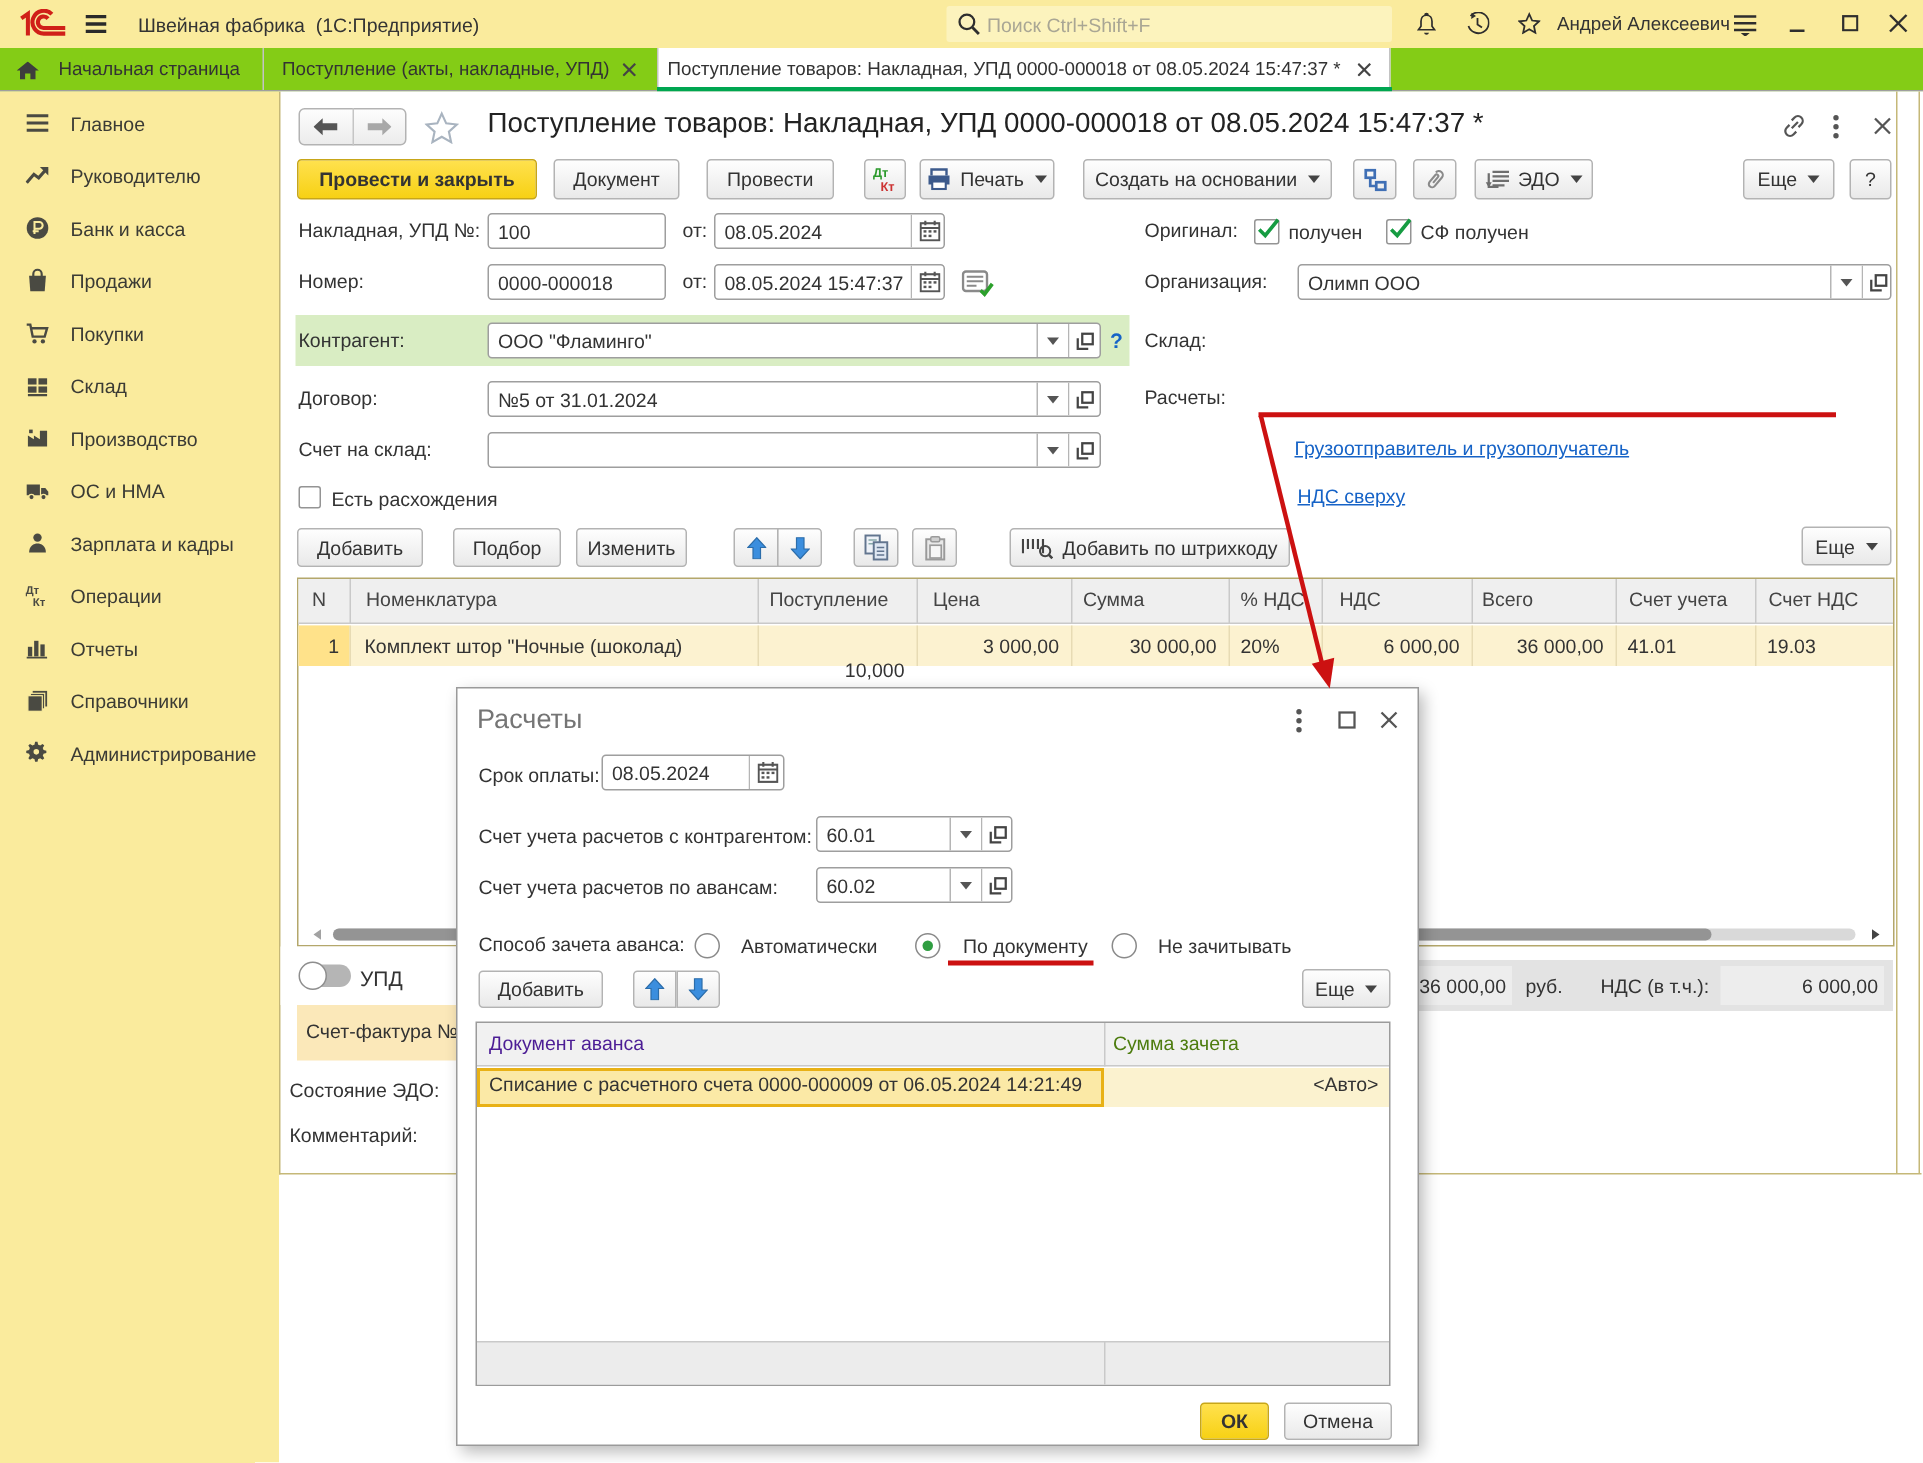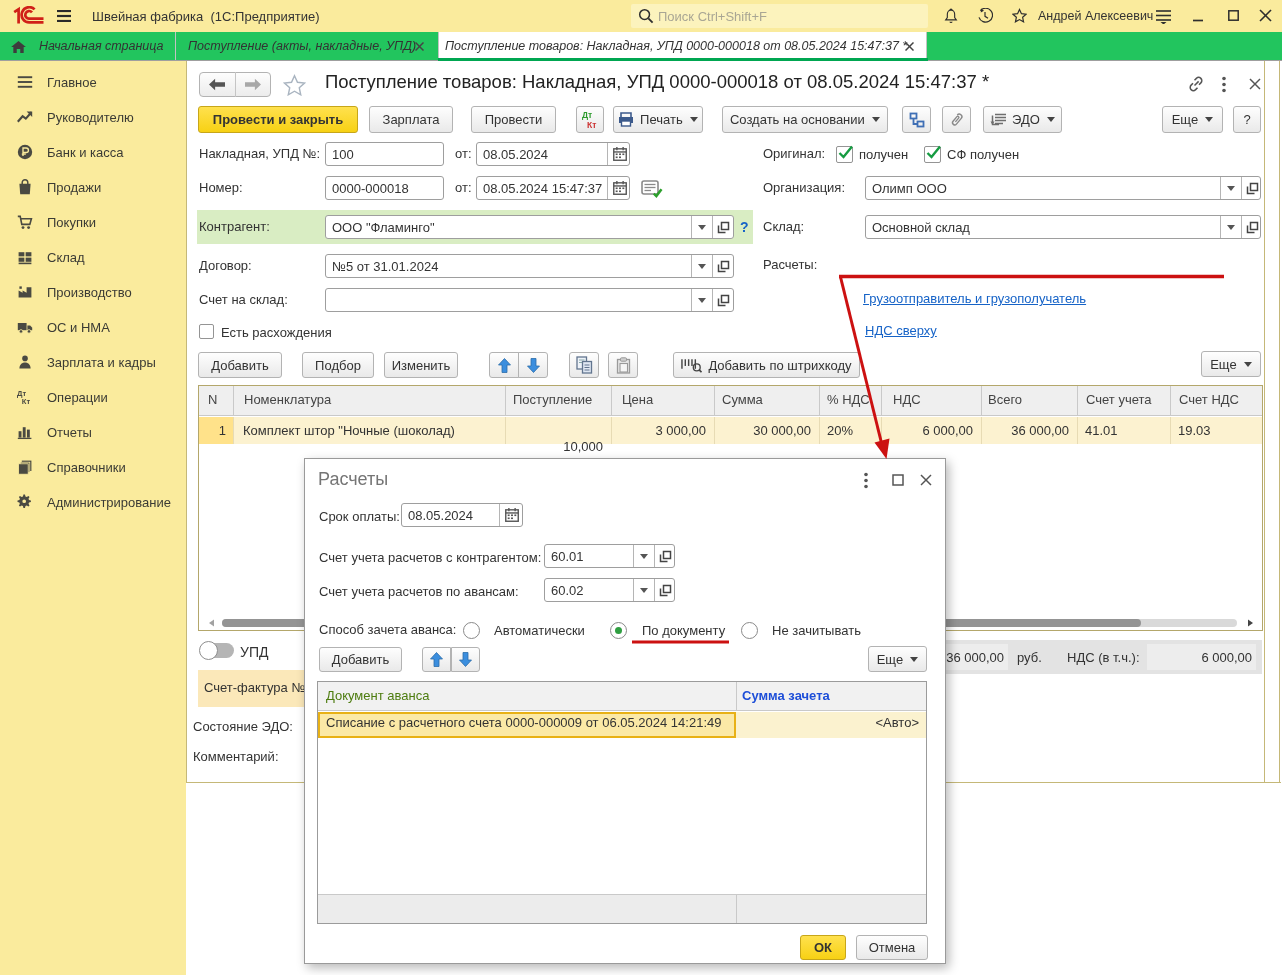--- a/index.html
+++ b/index.html
@@ -69,21 +69,21 @@
       <rect x="0.8" y="0.8" width="9.4" height="9.4" fill="none" stroke="#2e2e2e" stroke-width="1.5"></rect>
     </svg>
   <svg class="abs" style="left:1259px;top:9px;" width="13" height="13" viewBox="0 0 13 13">
       <g stroke="#2e2e2e" stroke-width="1.6">
         <line x1="1" y1="1" x2="12" y2="12"></line>
         <line x1="12" y1="1" x2="1" y2="12"></line>
       </g>
     </svg>
 </div>
 
-<div class="abs" style="left:0;top:32px;width:1282px;height:29px;background:#22c55e;border-bottom:1px solid #9f9f9f;font-size:12.5px;font-style:italic;">
+<div class="abs" style="left:0;top:32px;width:1282px;height:29px;background:#84cc16;border-bottom:1px solid #9f9f9f;font-size:12.5px;">
   <div class="abs" style="left:0;top:0;width:176px;height:28px;border-right:1px solid #c3c3c3;">
     <svg class="abs" style="left:11px;top:9px;" width="15" height="12" viewBox="0 0 16 13">
         <path d="M8 0 L16 6.5 L13.6 6.5 L13.6 13 L9.9 13 L9.9 8.6 L6.1 8.6 L6.1 13 L2.4 13 L2.4 6.5 L0 6.5 Z" fill="#3d3d3d"></path>
       </svg>
     <div class="abs" style="left:39px;top:7px;">Начальная страница</div>
   </div>
   <div class="abs" style="left:176px;top:0;width:262px;height:28px;">
     <div class="abs" style="left:12px;top:7px;">Поступление (акты, накладные, УПД)</div>
     <svg class="abs" style="left:239px;top:10px;" width="9" height="9" viewBox="0 0 9 9">
         <g stroke="#444" stroke-width="1.5">
@@ -223,21 +223,21 @@
       </g>
     </svg>
   <svg class="abs" style="left:1249px;top:78px;" width="12" height="12" viewBox="0 0 12 12">
       <g stroke="#555" stroke-width="1.5">
         <line x1="1" y1="1" x2="11" y2="11"></line>
         <line x1="11" y1="1" x2="1" y2="11"></line>
       </g>
     </svg>
 
   <div class="btn btn-y" style="left:198px;top:106px;width:160px;height:27px;">Провести и закрыть</div>
-  <div class="btn" style="left:369px;top:106px;width:84px;height:27px;">Зарплата</div>
+  <div class="btn" style="left:369px;top:106px;width:84px;height:27px;">Документ</div>
   <div class="btn" style="left:471px;top:106px;width:85px;height:27px;">Провести</div>
   <div class="btn" style="left:576px;top:106px;width:28px;height:27px;">
       <svg width="17" height="19" viewBox="0 0 17 19">
         <text x="0" y="8" font-size="8.5" font-weight="bold" fill="#2c9a2c" font-family="Liberation Sans">Дт</text>
         <text x="5" y="17.5" font-size="8.5" font-weight="bold" fill="#cc3333" font-family="Liberation Sans">Кт</text>
       </svg>
     </div>
   <div class="btn" style="left:613px;top:106px;width:90px;height:27px;"><svg width="16" height="15" viewBox="0 0 16 15" style="margin-right:6px;">
         <path d="M3 5 L3 1 L13 1 L13 5" fill="none" stroke="#3c5a8c" stroke-width="1.6"></path>
         <rect x="1" y="5" width="14" height="6" fill="#3c5a8c"></rect>
@@ -387,33 +387,20 @@
         <svg width="13" height="13" viewBox="0 0 13 13">
           <g fill="none" stroke="#444" stroke-width="1.5">
             <rect x="4.5" y="1.5" width="7" height="7"></rect>
             <path d="M8.5 11.5 L1.5 11.5 L1.5 4.5"></path>
           </g>
         </svg>
       </div>
   </div>
 
   <div class="lbl" style="left:763px;top:219px;">Склад:</div>
-  <div class="fld" style="left:865px;top:215px;width:396px;height:24px;">Основной склад
-    <div class="cseg" style="left:354px;width:21px;">
-        <span class="caret" style="border-top-color:#555;"></span>
-      </div>
-    <div class="cseg" style="left:375px;width:21px;border-radius:0 3px 3px 0;">
-        <svg width="13" height="13" viewBox="0 0 13 13">
-          <g fill="none" stroke="#444" stroke-width="1.5">
-            <rect x="4.5" y="1.5" width="7" height="7"></rect>
-            <path d="M8.5 11.5 L1.5 11.5 L1.5 4.5"></path>
-          </g>
-        </svg>
-      </div>
-  </div>
 
   <div class="lbl" style="left:763px;top:257px;">Расчеты:</div>
   <div class="lnk" style="left:863px;top:291px;">Грузоотправитель и грузополучатель</div>
   <div class="lnk" style="left:865px;top:323px;">НДС сверху</div>
 
   <div class="btn" style="left:198px;top:352px;width:84px;height:26px;">Добавить</div>
   <div class="btn" style="left:302px;top:352px;width:72px;height:26px;">Подбор</div>
   <div class="btn" style="left:384px;top:352px;width:74px;height:26px;">Изменить</div>
   <div class="btn" style="left:489px;top:352px;width:30px;height:26px;border-radius:3px 0 0 3px;">
       <svg width="13" height="15" viewBox="0 0 13 15">
@@ -620,22 +607,22 @@
   <div class="btn" style="left:146px;top:188px;width:29px;height:25px;border-radius:0 3px 3px 0;">
       <svg width="13" height="15" viewBox="0 0 13 15">
         <path d="M6.5 14.5 L12.5 8 L9 8 L9 0.5 L4 0.5 L4 8 L0.5 8 Z" fill="#3b8ede" stroke="#2c6daa" stroke-width="0.8"></path>
       </svg>
     </div>
   <div class="btn" style="left:563px;top:187px;width:59px;height:26px;">Еще&nbsp;&nbsp;<span class="caret"></span></div>
 
   <div class="abs" style="left:12px;top:222px;width:610px;height:243px;border:1px solid #9b9b9b;background:#fff;"></div>
   <div class="abs" style="left:13px;top:223px;width:608px;height:29px;background:#f1f1f1;border-bottom:1px solid #c9c9c9;"></div>
   <div class="abs" style="left:431px;top:223px;width:1px;height:29px;background:#c9c9c9;"></div>
-  <div class="abs" style="left:21px;top:229px;color:#4d7c0f;">Документ аванса</div>
-  <div class="abs" style="left:437px;top:229px;color:#1d4ed8;font-weight:bold;">Сумма зачета</div>
+  <div class="abs" style="left:21px;top:229px;color:#4c1d95;">Документ аванса</div>
+  <div class="abs" style="left:437px;top:229px;color:#4d7c0f;">Сумма зачета</div>
   <div class="abs" style="left:13px;top:253px;width:608px;height:26px;background:#fbf2cf;"></div>
   <div class="abs" style="left:13px;top:253px;width:418px;height:26px;background:#fbe9a6;border:2px solid #e8b116;"></div>
   <div class="abs" style="left:21px;top:256px;">Списание с расчетного счета 0000-000009 от 06.05.2024 14:21:49</div>
   <div class="abs" style="left:431px;top:256px;width:183px;text-align:right;">&lt;Авто&gt;</div>
   <div class="abs" style="left:13px;top:435px;width:608px;height:29px;background:#ececec;border-top:1px solid #c9c9c9;"></div>
   <div class="abs" style="left:431px;top:435px;width:1px;height:29px;background:#c9c9c9;"></div>
 
   <div class="btn btn-y" style="left:495px;top:476px;width:46px;height:25px;">ОК</div>
   <div class="btn" style="left:551px;top:476px;width:72px;height:25px;">Отмена</div>
 </div>

